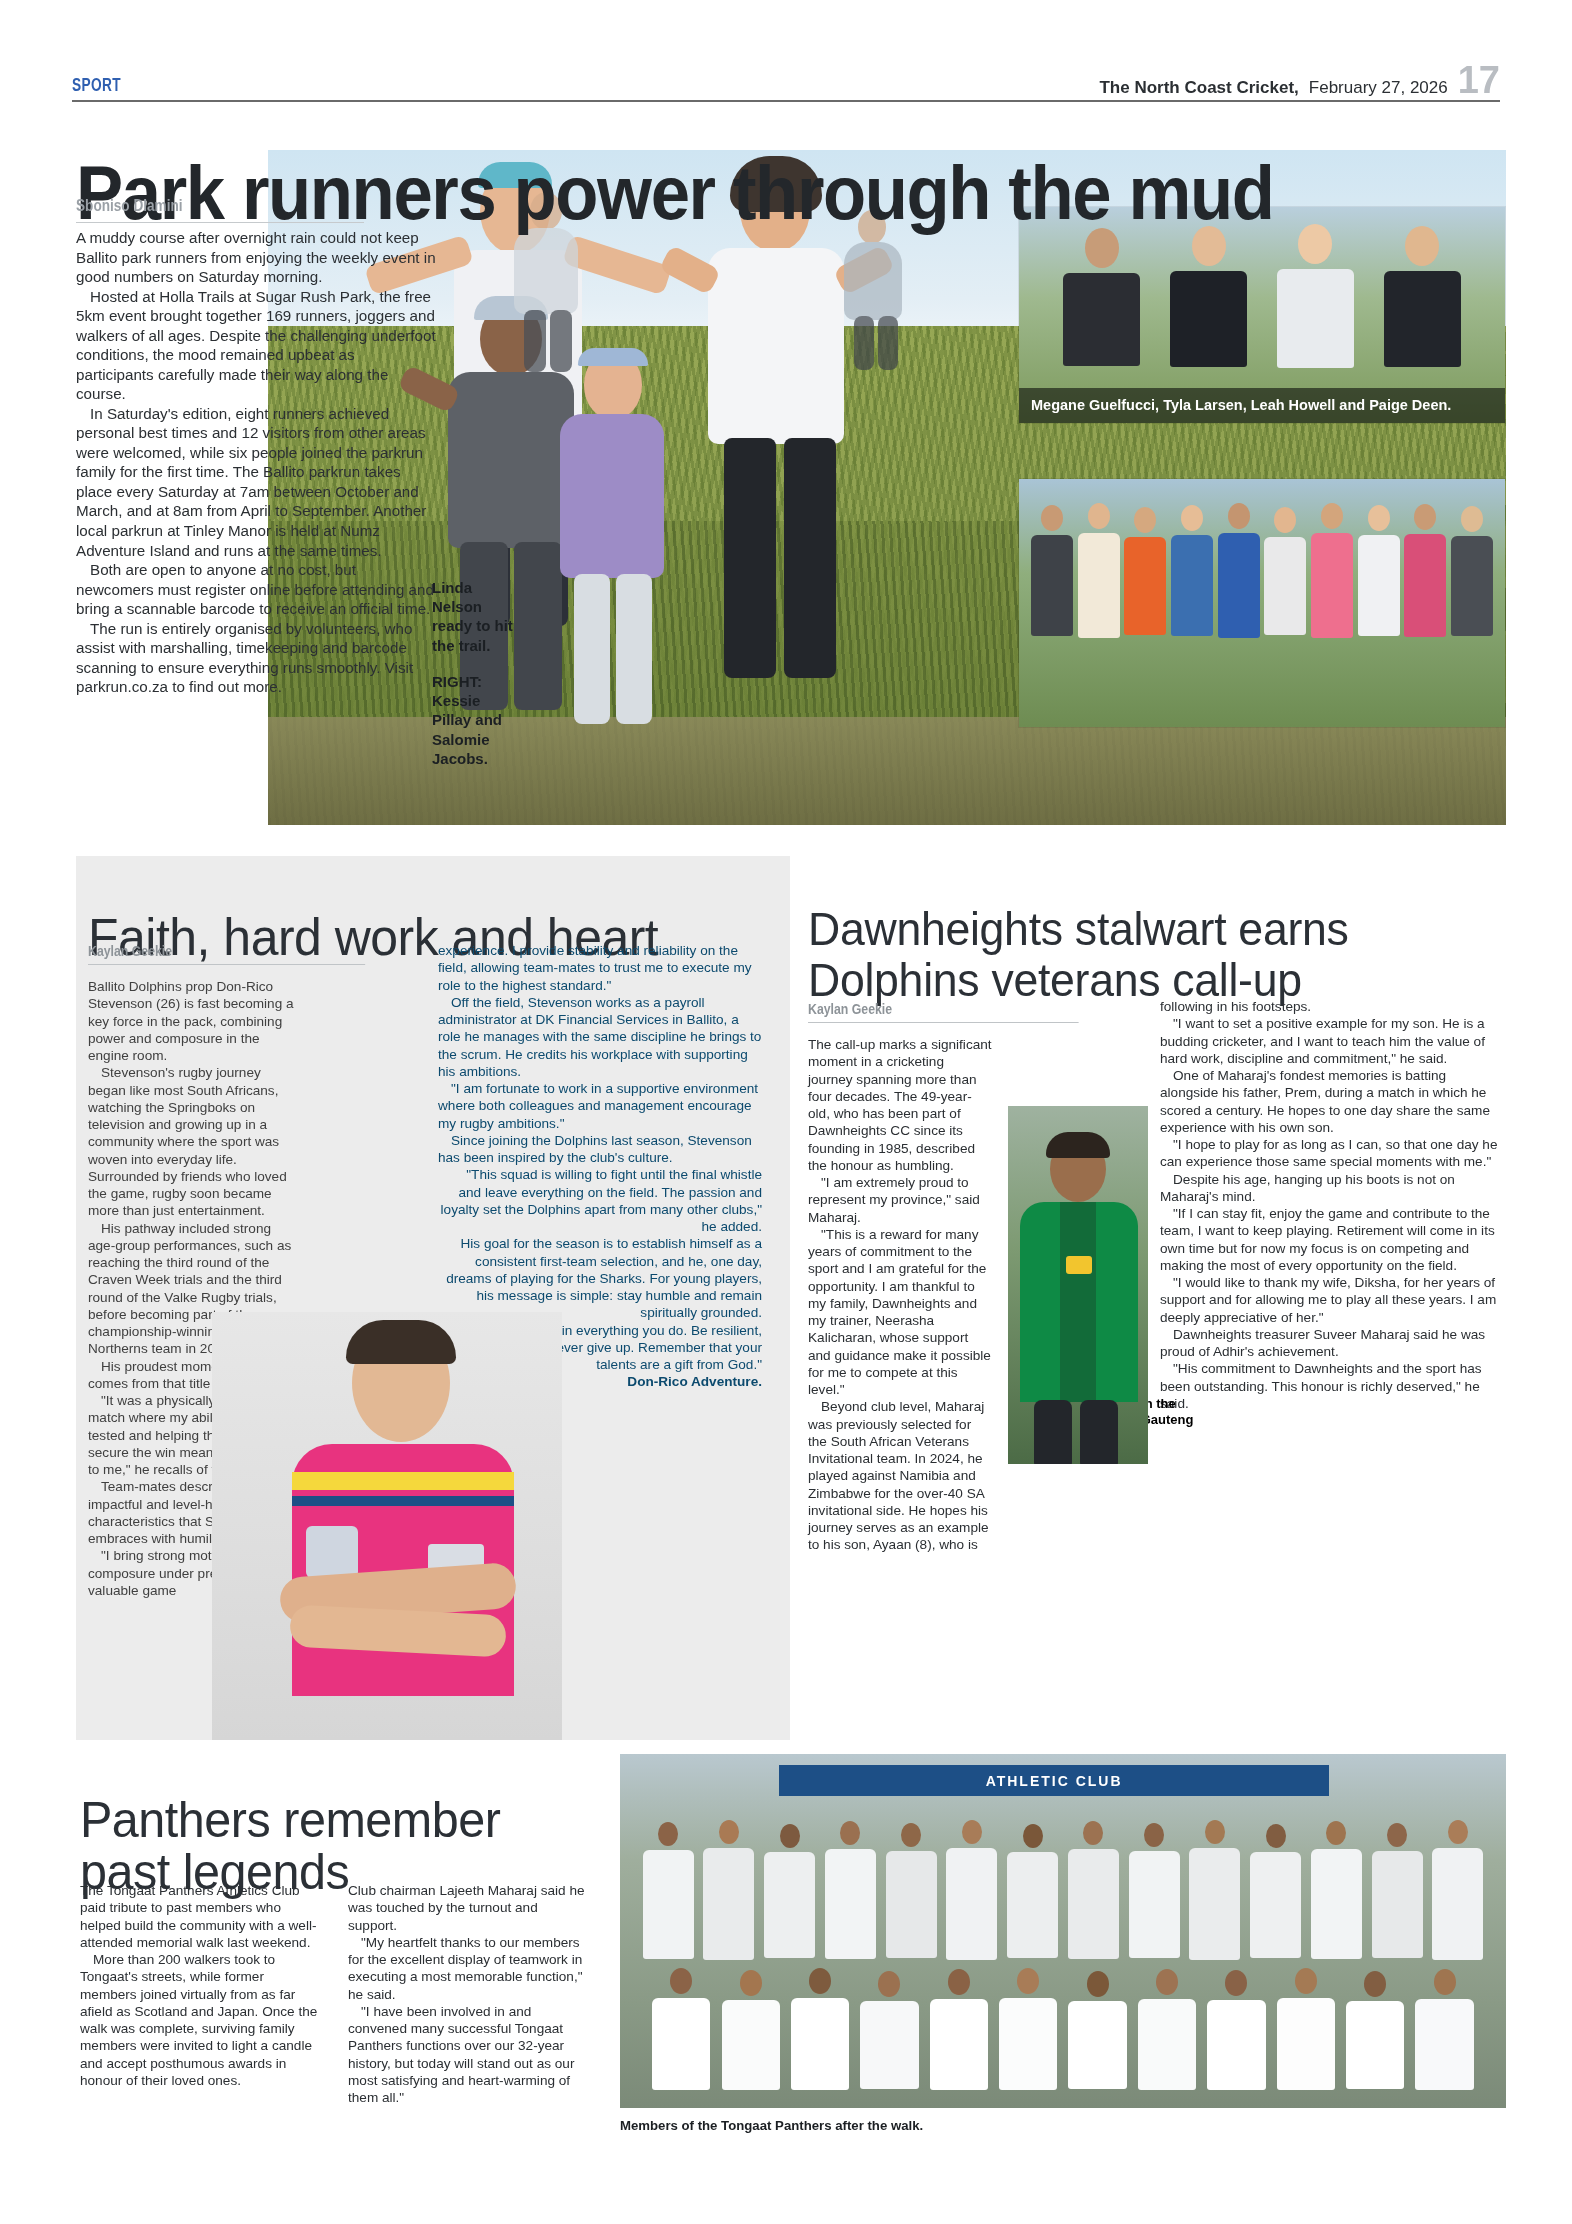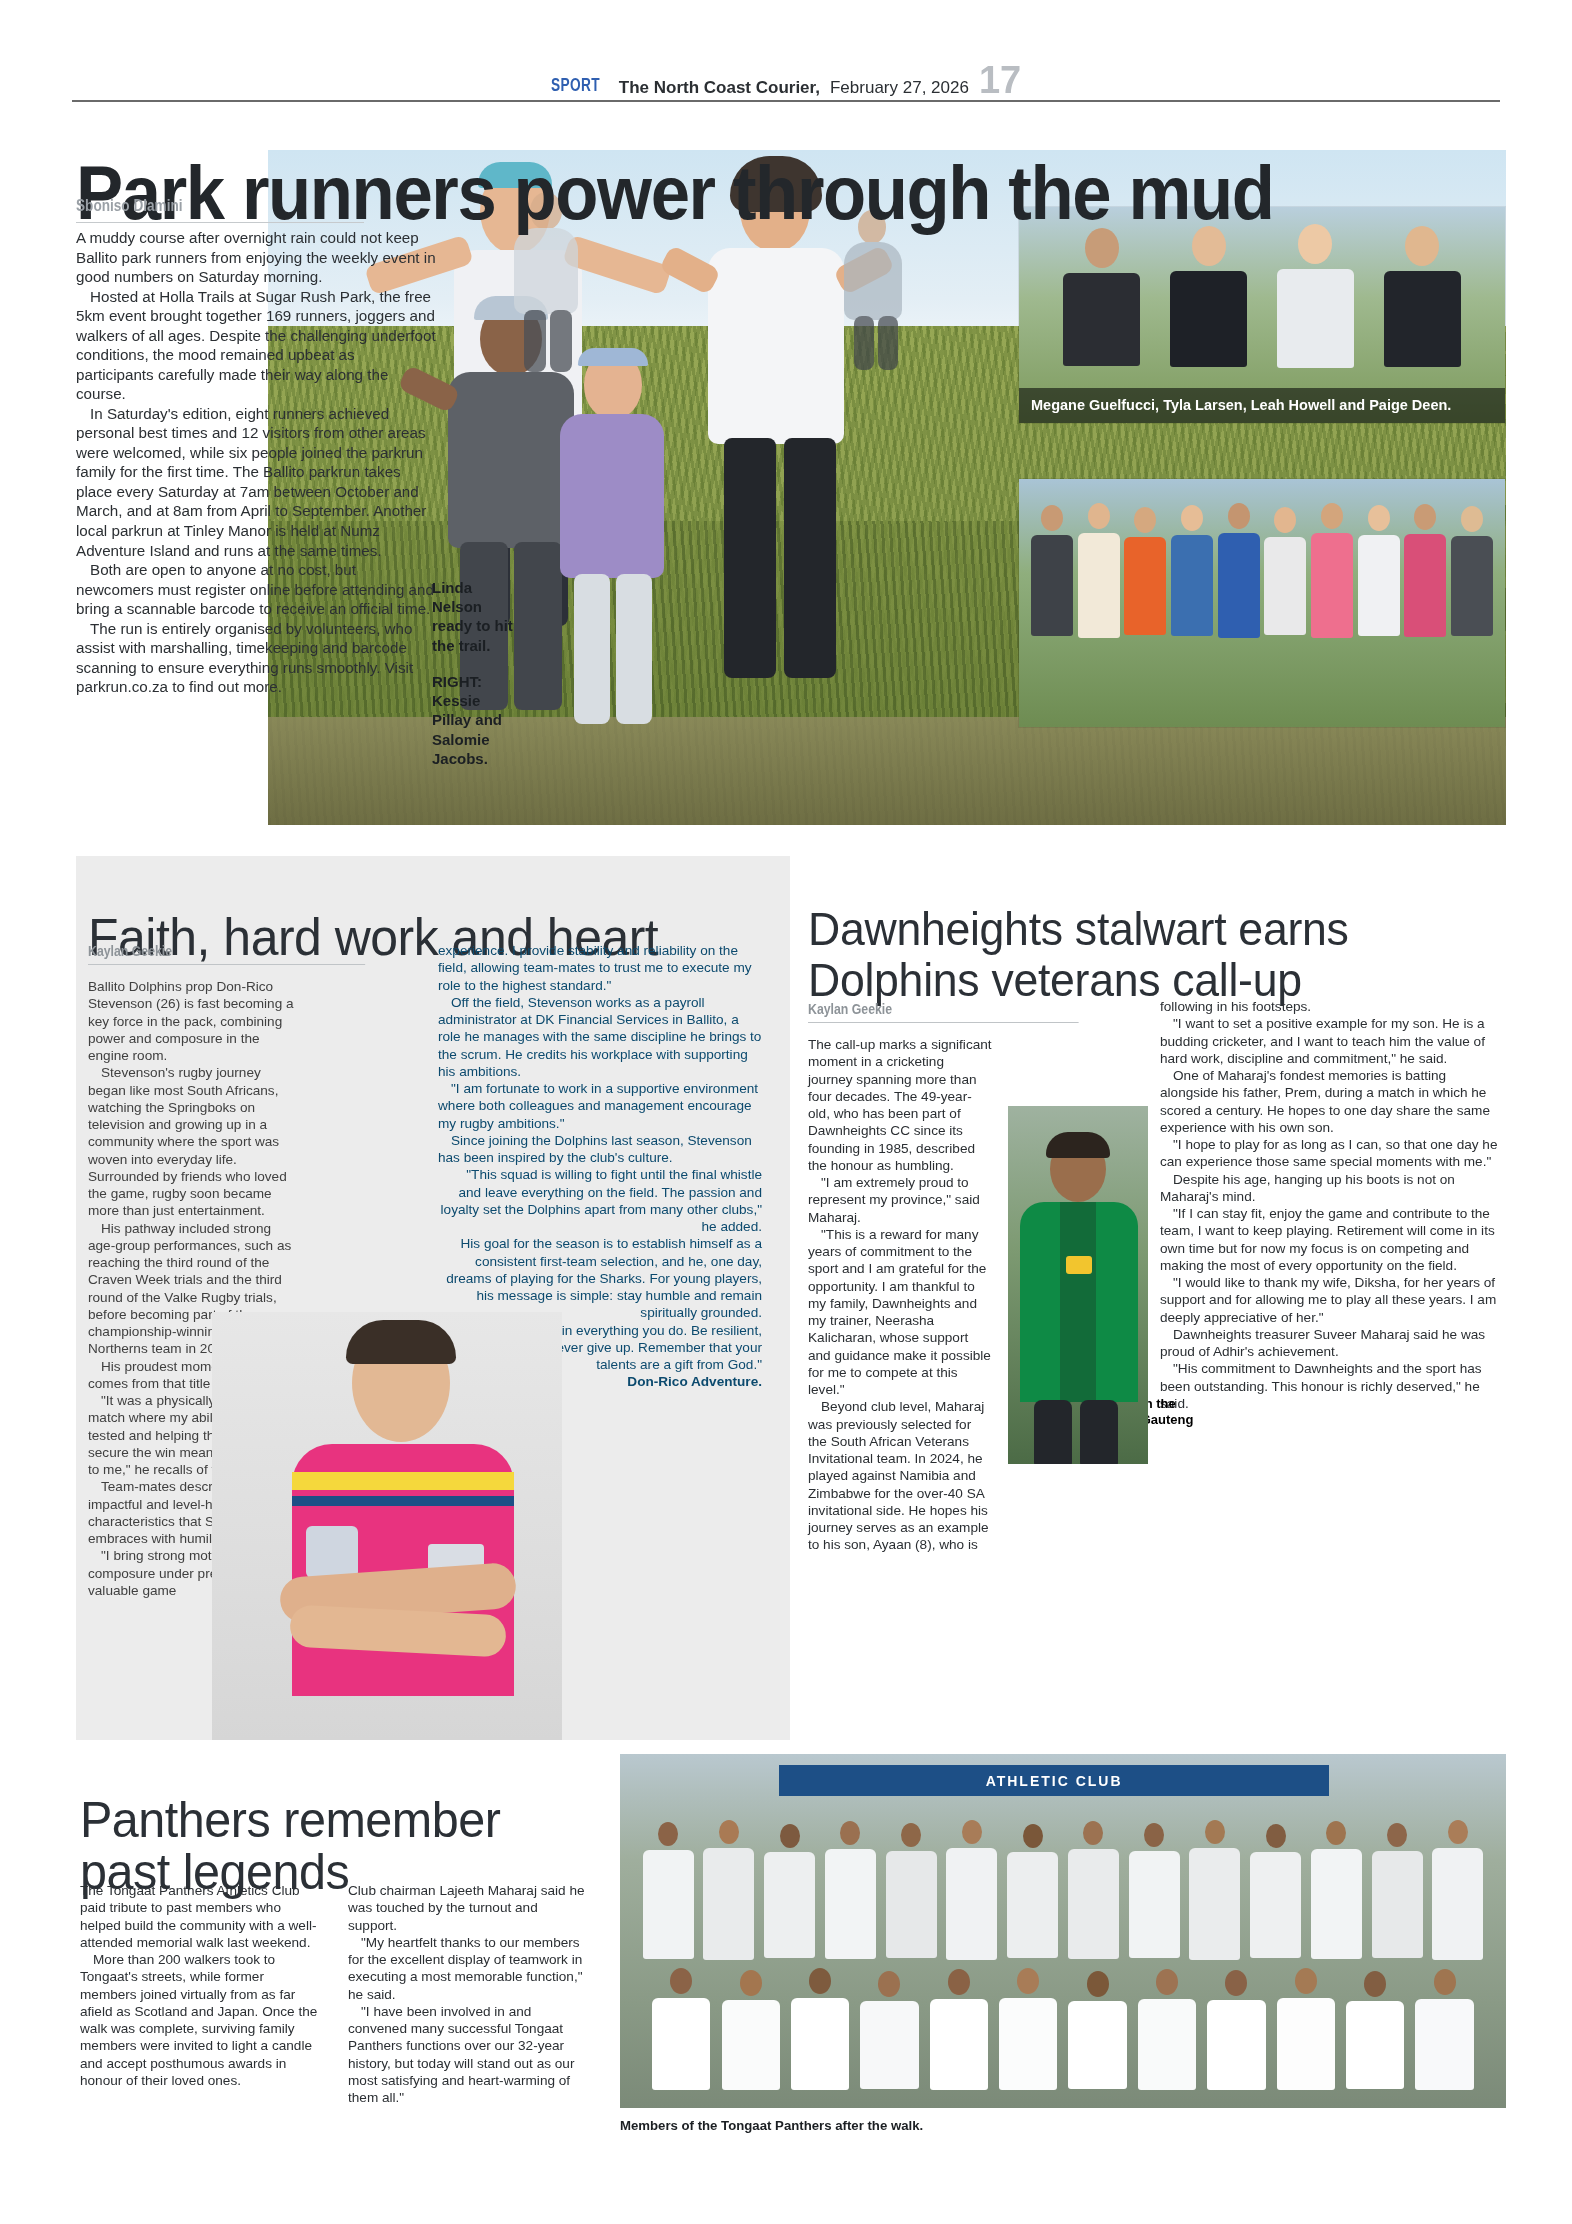--- a/index.html
+++ b/index.html
@@ -11,21 +11,21 @@
     color:#2b2f33;
     position:relative;
     overflow:hidden;
   }
   .page { position:absolute; inset:0; padding:0; }
 
   
   .masthead {
     position:absolute; left:72px; top:60px; width:1428px; height:42px;
     border-bottom:2px solid #6a6a6a;
-    display:flex; align-items:flex-end; justify-content:center;
+    display:flex; align-items:flex-end; justify-content:space-between;
   }
   .section-tag {
     font-family:"Liberation Sans Narrow","Liberation Sans",sans-serif;
     font-weight:700; font-size:19px; letter-spacing:.5px;
     color:#2f5fb0; transform:scaleX(.72); transform-origin:left bottom;
     padding-bottom:4px;
   }
   .masthead-right { display:flex; align-items:baseline; gap:10px; padding-bottom:2px; }
   .paper-name { font-weight:700; font-size:17px; color:#2b2f33; }
   .paper-date { font-weight:400; font-size:17px; color:#2b2f33; }
@@ -230,21 +230,21 @@
   .person b { display:block; border-radius:6px 6px 3px 3px; }
 </style>
 </head>
 <body>
 
 <div class="page">
 
   <div class="masthead">
     <div class="section-tag">SPORT</div>
     <div class="masthead-right">
-      <span class="paper-name">The North Coast Courier,</span>
+      <span class="paper-name">The North Coast Cricket,</span>
       <span class="paper-date"> February 27, 2026</span>
       <span class="page-num">17</span>
     </div>
   </div>
 
   <div class="lead-photo-wrap">
     <div class="sky"></div>
     <div class="cane"></div>
     <div class="cane2"></div>
     <div class="ground"></div>

